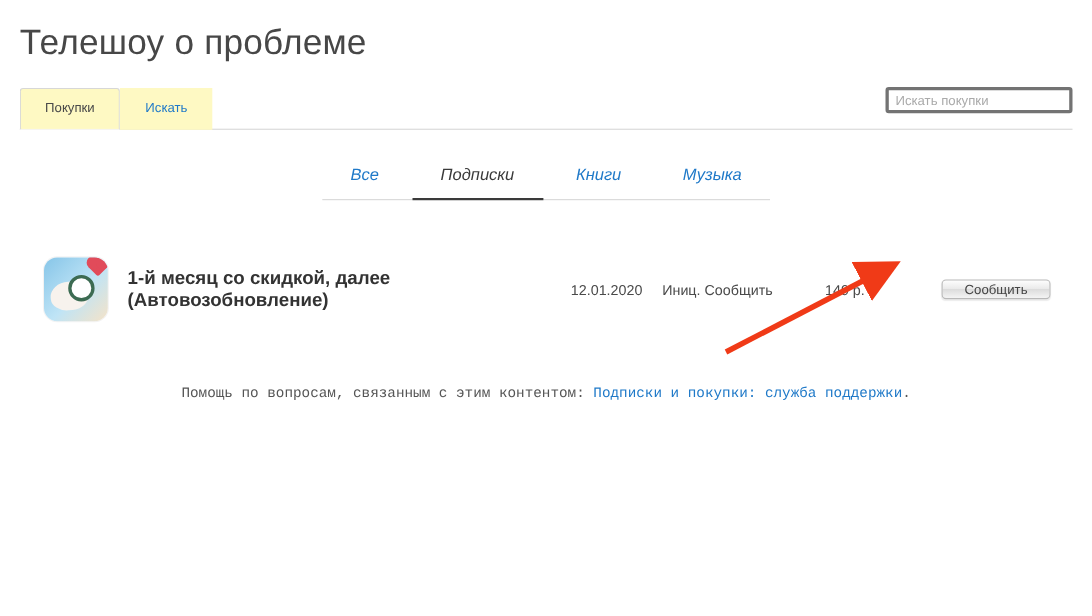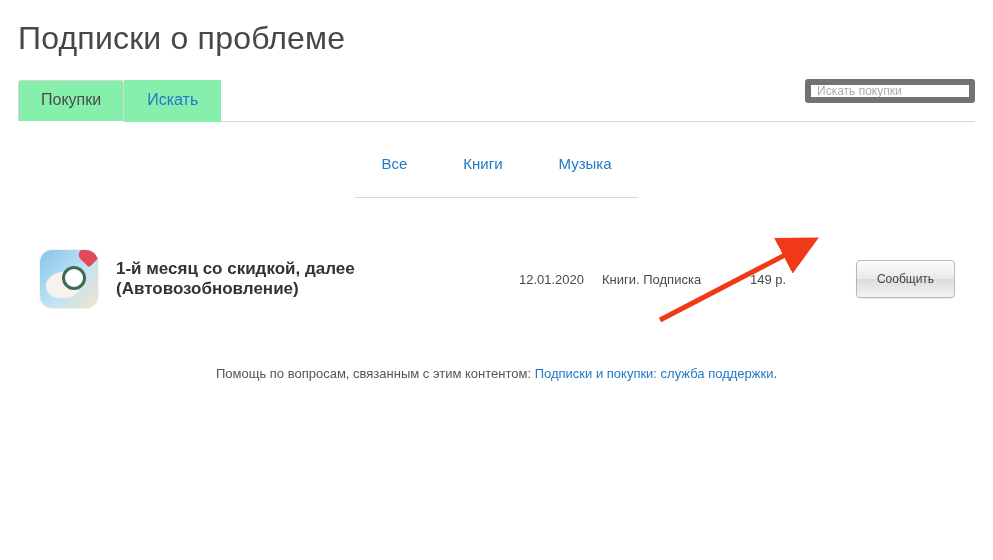--- a/index.html
+++ b/index.html
@@ -23,71 +23,72 @@
     display: flex;
     justify-content: space-between;
     align-items: flex-start;
     border-bottom: 1px solid #d7d7d7;
   }
   .main-tabs {
     display: flex;
   }
   .main-tab {
     padding: 10px 22px 12px 22px;
-    font-size: 16px;
+    font-size: 12px;
     font-weight: 300;
     color: #1f79c8;
     border: 1px solid transparent;
     border-bottom: none;
     position: relative;
     top: 1px;
     cursor: pointer;
-    background: #86efac;
+    background: #fef9c3;
   }
   .main-tab.active {
     color: #4a4a4a;
     border: 1px solid #d7d7d7;
     border-bottom: 1px solid #ffffff;
     border-radius: 3px 3px 0 0;
   }
   .search-wrap {
     padding-bottom: 8px;
   }
   .search-input {
     width: 170px;
     height: 24px;
-    border: 6px solid #737373;
+    border: 3px solid #737373;
     border-radius: 3px;
     font-size: 12px;
     font-weight: 300;
     color: #555;
     padding: 0 6px;
     outline: none;
   }
   .search-input::placeholder { color: #aaaaaa; }
 
   .sub-tabs-wrap {
     margin-top: 26px;
     display: flex;
     justify-content: center;
   }
   .sub-tabs {
     display: flex;
     border-bottom: 1px solid #d7d7d7;
     column-gap: 4px;
   }
   .sub-tab {
-    padding: 6px 26px 24px 26px;
+    padding: 6px 26px 12px 26px;
     font-size: 15px;
     font-weight: 300;
     color: #1f79c8;
     cursor: pointer;
     border-bottom: 2px solid transparent;
     position: relative;
     top: 1px;
+    font-style: italic;
   }
   .sub-tab.active {
     color: #3a3a3a;
     border-bottom: 2px solid #3a3a3a;
   }
 
   .item-row {
     display: flex;
     align-items: center;
     margin-top: 52px;
@@ -150,79 +151,81 @@
     font-size: 13px;
     font-weight: 300;
     color: #4a4a4a;
   }
   .item-date   { flex: 0 0 110px; text-align: right; }
   .item-status { flex: 0 0 130px; text-align: left; }
   .item-price  { flex: 0 0 70px;  text-align: left; }
   .spacer { flex: 1; }
   .report-btn {
     width: 130px;
-    height: 38px;
+    height: 18px;
     border: 1px solid #b8b8b8;
     border-radius: 4px;
     background: linear-gradient(to bottom, #fdfdfd 0%, #e9e9e9 50%, #dcdcdc 51%, #f4f4f4 100%);
     font-size: 12px;
     color: #444;
     cursor: pointer;
     box-shadow: 0 1px 1px rgba(0,0,0,0.08);
   }
 
   .help-text {
     margin-top: 58px;
     text-align: center;
     font-size: 13px;
     font-weight: 300;
     color: #555;
+    font-family: Liberation Mono, monospace;
   }
   .help-link { color: #1f79c8; cursor: pointer; }
 
   
   .arrow-svg {
     position: absolute;
     left: 650px;
     top: 230px;
     width: 180px;
     height: 100px;
     pointer-events: none;
   }
 </style>
 </head>
 <body>
 
-<h1 class="page-title">Подписки о проблеме</h1>
+<h1 class="page-title">Телешоу о проблеме</h1>
 
 <div class="top-row">
   <div class="main-tabs">
     <div class="main-tab active">Покупки</div>
     <div class="main-tab">Искать</div>
   </div>
   <div class="search-wrap">
     <input class="search-input" type="text" placeholder="Искать покупки" style="">
   </div>
 </div>
 
 <div class="sub-tabs-wrap">
   <div class="sub-tabs">
     <div class="sub-tab">Все</div>
+    <div class="sub-tab active">Подписки</div>
     <div class="sub-tab">Книги</div>
     <div class="sub-tab">Музыка</div>
   </div>
 </div>
 
 <div class="item-row">
   <div class="item-icon">
     <div class="item-heart"></div>
   </div>
   <div class="item-title">1-й месяц со скидкой, далее (Автовозобновление)</div>
   <div class="item-date">12.01.2020</div>
-  <div class="item-status">Книги. Подписка</div>
+  <div class="item-status">Иниц. Сообщить</div>
   <div class="item-price">149 р.</div>
   <div class="spacer"></div>
   <button class="report-btn">Сообщить</button>
 </div>
 
 <svg class="arrow-svg" viewBox="0 0 180 100">
   <defs>
     <marker id="ah" markerWidth="8" markerHeight="8" refX="6" refY="4" orient="auto">
       <polygon points="0,0 8,4 0,8" fill="#f03a17"></polygon>
     </marker>

